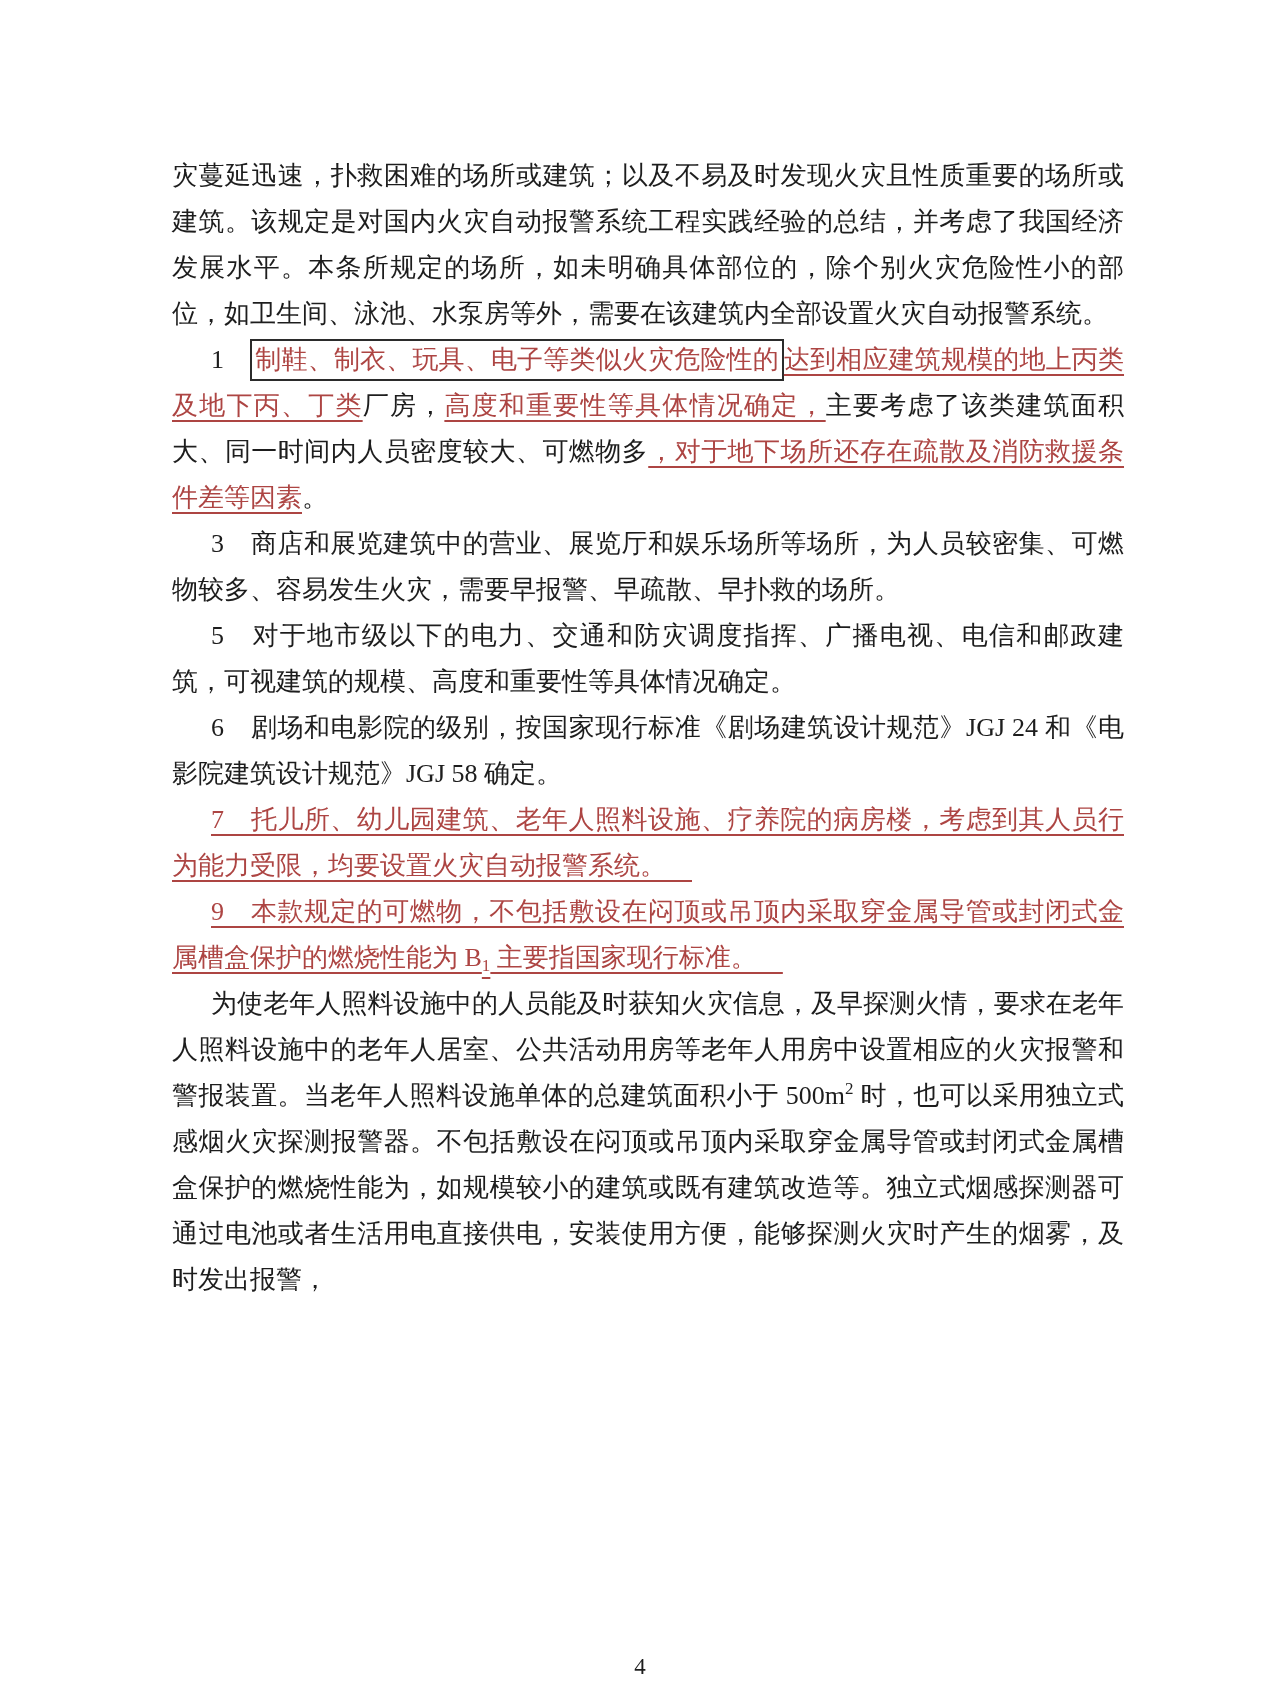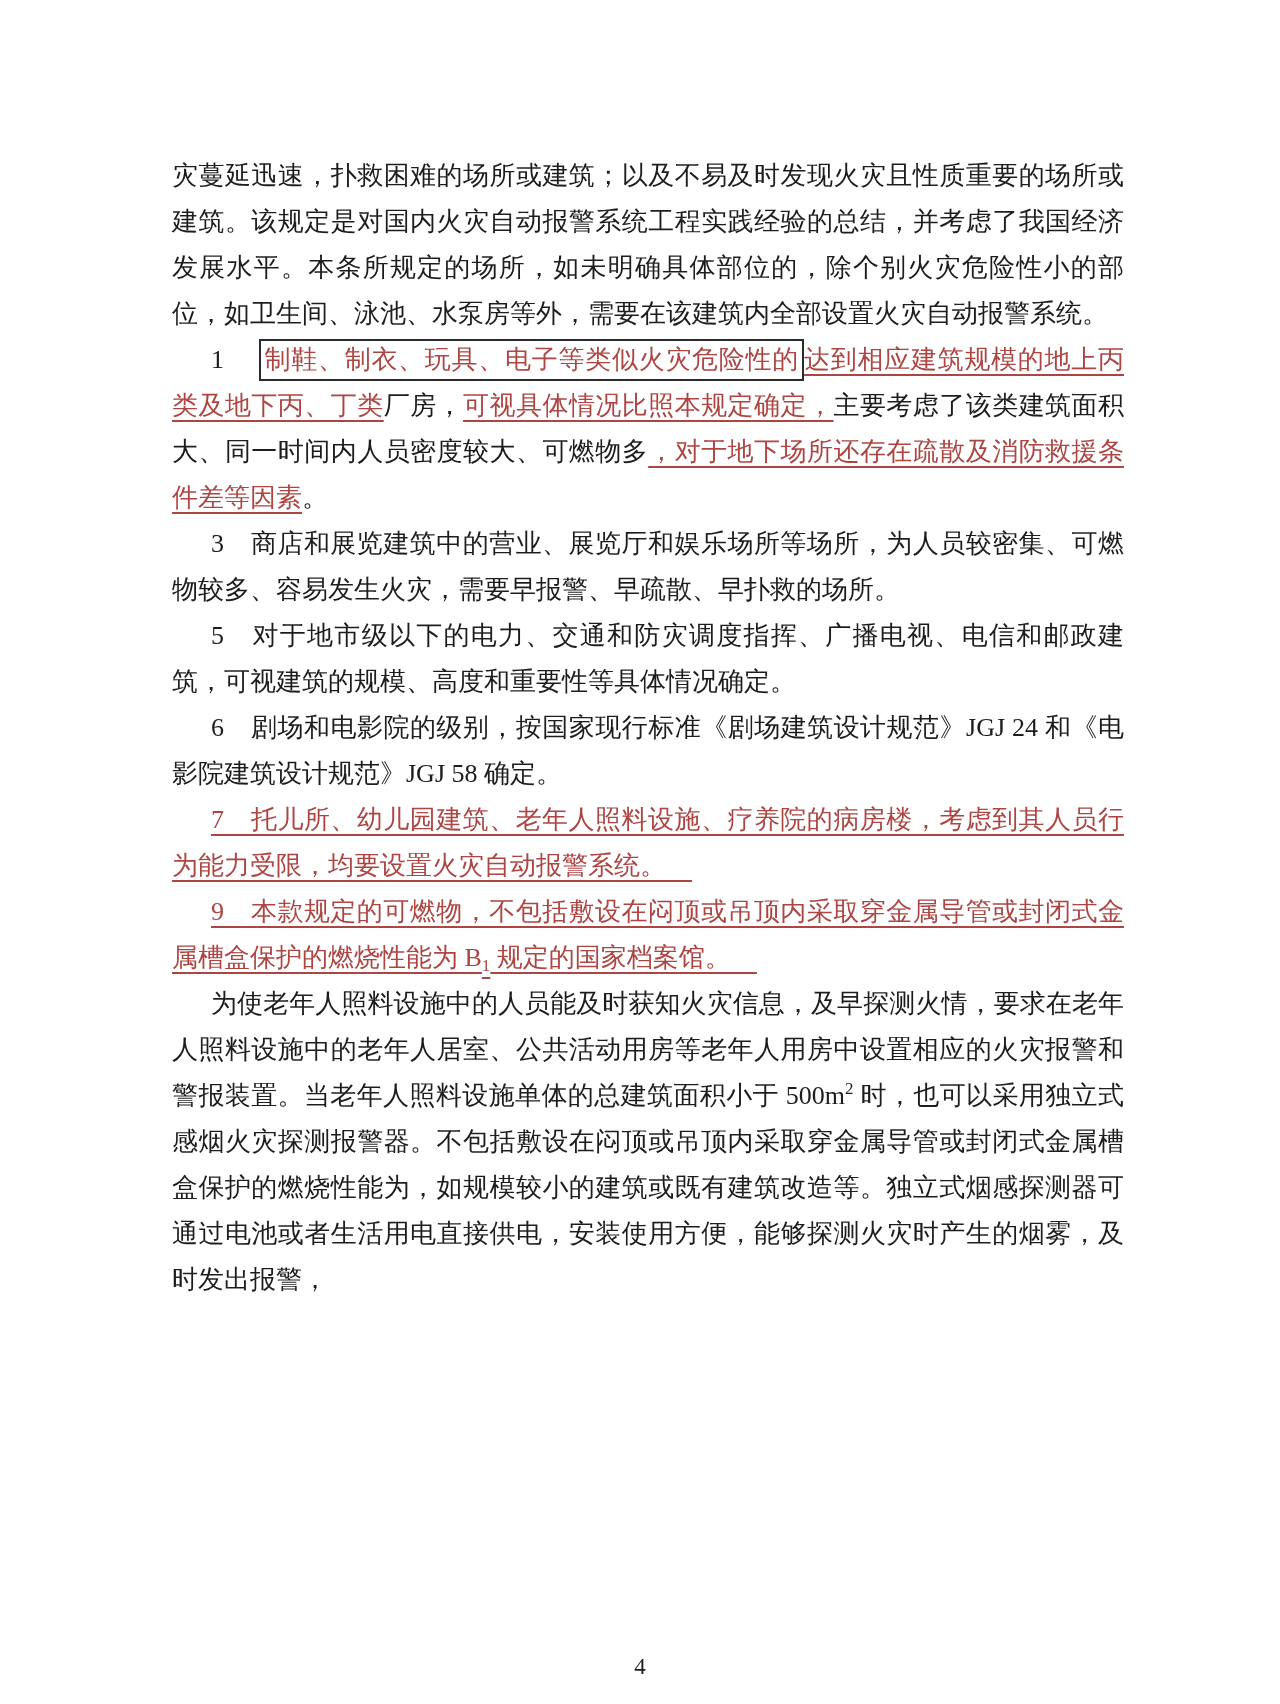--- a/index.html
+++ b/index.html
@@ -38,21 +38,20 @@
   }
   .run-u {
     text-decoration: underline;
     text-decoration-color: #ad4543;
     text-decoration-thickness: 2px;
     text-underline-offset: 6px;
   }
   .run-box {
     border: 2px solid #2b2b2b;
     padding: 4px 3px 5px 3px;
-    margin-left: 8px;
   }
   sub.run-red, sup.run-sup {
     font-size: 17px;
     line-height: 0;
   }
   sub.run-red {
     vertical-align: -5px;
   }
   .footer {
     position: absolute;
@@ -64,24 +63,24 @@
     line-height: 30px;
     color: #1d1d1d;
   }
 </style>
 </head>
 <body>
 
 <div class="page">
   <div class="doc-body" id="doc-body">
       <p class="para no-indent"><span class="">灾蔓延迅速，扑救困难的场所或建筑；以及不易及时发现火灾且性质重要的场所或建筑。该规定是对国内火灾自动报警系统工程实践经验的总结，并考虑了我国经济发展水平。本条所规定的场所，如未明确具体部位的，除个别火灾危险性小的部位，如卫生间、泳池、水泵房等外，需要在该建筑内全部设置火灾自动报警系统。</span></p>
-      <p class="para"><span class="">1　</span><span class="run-red run-box">制鞋、制衣、玩具、电子等类似火灾危险性的</span><span class="run-red run-u">达到相应建筑规模的地上丙类及地下丙、丁类</span><span class="">厂房，</span><span class="run-red run-u">可视具体情况比照本规定确定，</span><span class="">主要考虑了该类建筑面积大、同一时间内人员密度较大、可燃物多</span><span class="run-red run-u">，对于地下场所还存在疏散及消防救援条件差等因素</span><span class="">。</span></p>
+      <p class="para"><span class="">1　</span><span class="run-red run-box">制鞋、制衣、玩具、电子等类似火灾危险性的</span><span class="run-red run-u">达到相应建筑规模的地上丙类及地下丙、丁类</span><span class="">厂房，</span><span class="run-red run-u">高度和重要性等具体情况确定，</span><span class="">主要考虑了该类建筑面积大、同一时间内人员密度较大、可燃物多</span><span class="run-red run-u">，对于地下场所还存在疏散及消防救援条件差等因素</span><span class="">。</span></p>
       <p class="para"><span class="">3　商店和展览建筑中的营业、展览厅和娱乐场所等场所，为人员较密集、可燃物较多、容易发生火灾，需要早报警、早疏散、早扑救的场所。</span></p>
       <p class="para"><span class="">5　对于地市级以下的电力、交通和防灾调度指挥、广播电视、电信和邮政建筑，可视建筑的规模、高度和重要性等具体情况确定。</span></p>
       <p class="para"><span class="">6　剧场和电影院的级别，按国家现行标准《剧场建筑设计规范》JGJ 24 和《电影院建筑设计规范》JGJ 58 确定。</span></p>
       <p class="para"><span class="run-red run-u">7　托儿所、幼儿园建筑、老年人照料设施、疗养院的病房楼，考虑到其人员行为能力受限，均要设置火灾自动报警系统。　</span></p>
-      <p class="para"><span class="run-red run-u">9　本款规定的可燃物，不包括敷设在闷顶或吊顶内采取穿金属导管或封闭式金属槽盒保护的燃烧性能为 B</span><sub class="run-red run-u">1</sub><span class="run-red run-u"> 规定的国家档案馆。　</span></p>
+      <p class="para"><span class="run-red run-u">9　本款规定的可燃物，不包括敷设在闷顶或吊顶内采取穿金属导管或封闭式金属槽盒保护的燃烧性能为 B</span><sub class="run-red run-u">1</sub><span class="run-red run-u"> 主要指国家现行标准。　</span></p>
       <p class="para"><span class="">为使老年人照料设施中的人员能及时获知火灾信息，及早探测火情，要求在老年人照料设施中的老年人居室、公共活动用房等老年人用房中设置相应的火灾报警和警报装置。当老年人照料设施单体的总建筑面积小于 500m</span><sup class="run-sup">2</sup><span class=""> 时，也可以采用独立式感烟火灾探测报警器。不包括敷设在闷顶或吊顶内采取穿金属导管或封闭式金属槽盒保护的燃烧性能为，如规模较小的建筑或既有建筑改造等。独立式烟感探测器可通过电池或者生活用电直接供电，安装使用方便，能够探测火灾时产生的烟雾，及时发出报警，</span></p>
     </div>
   <div class="footer">
     <span>4</span>
   </div>
 </div>
 
 </body></html>

